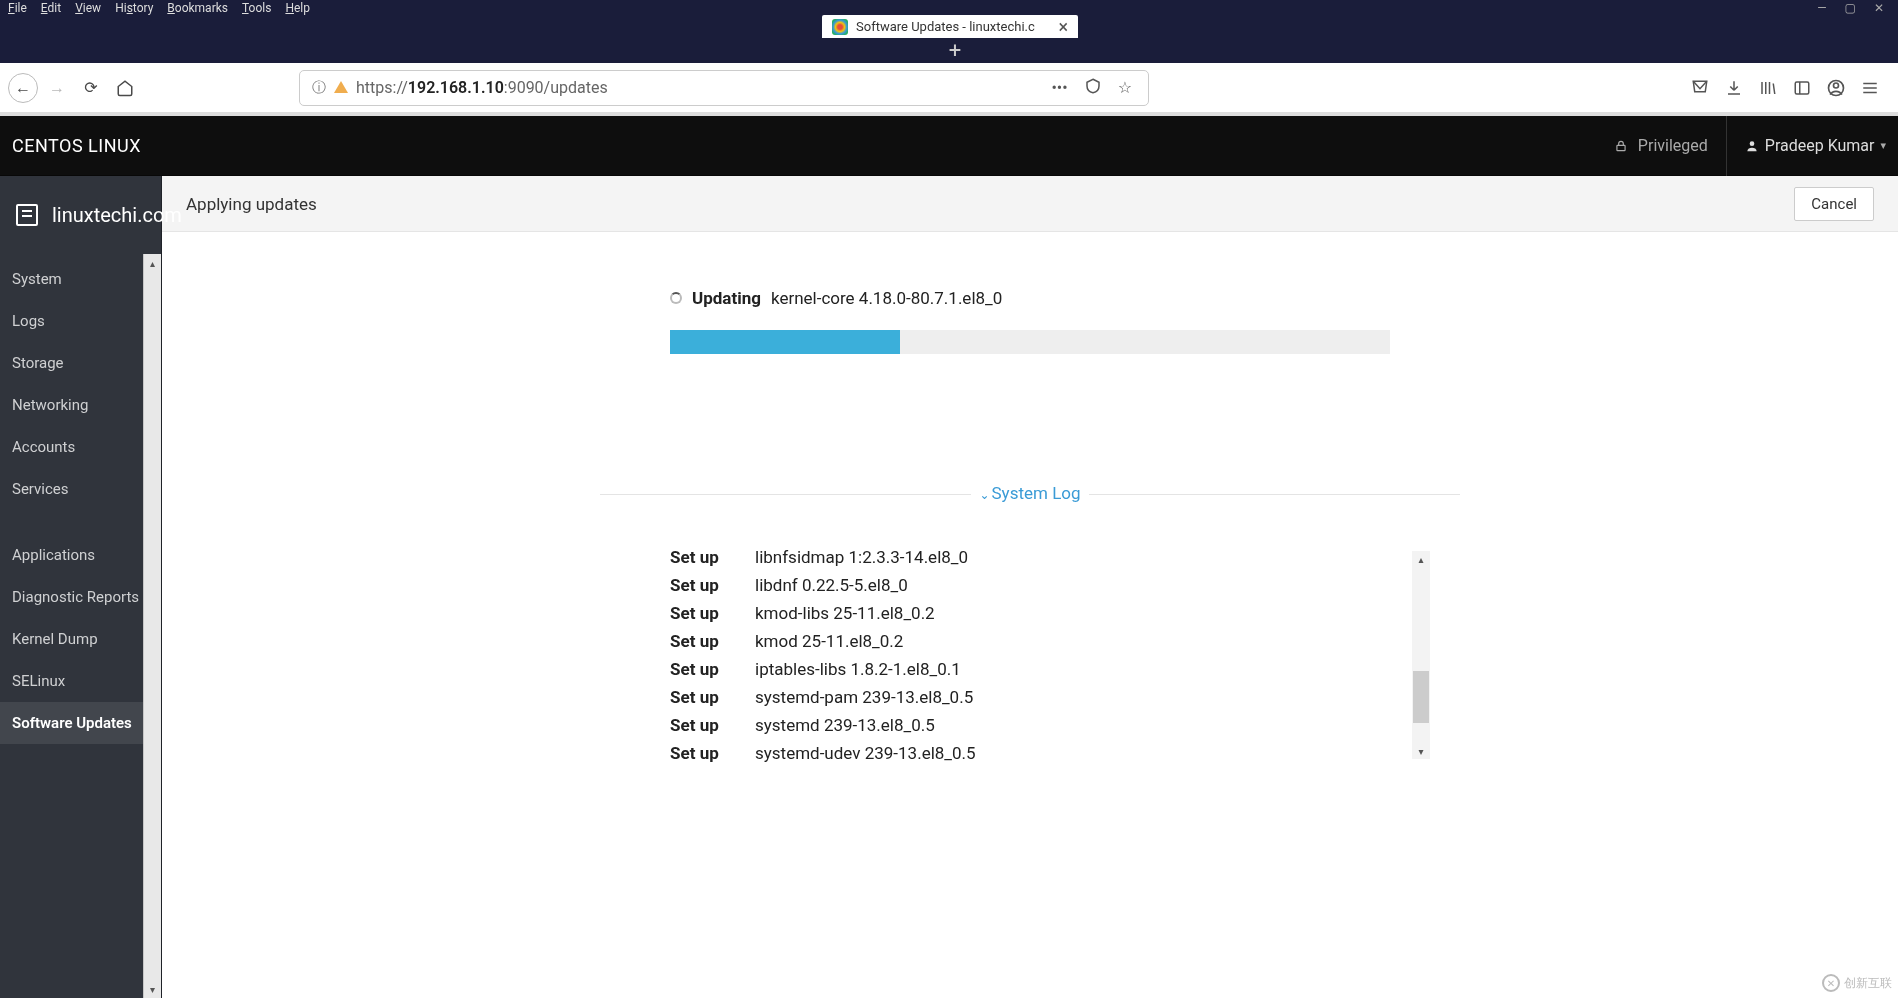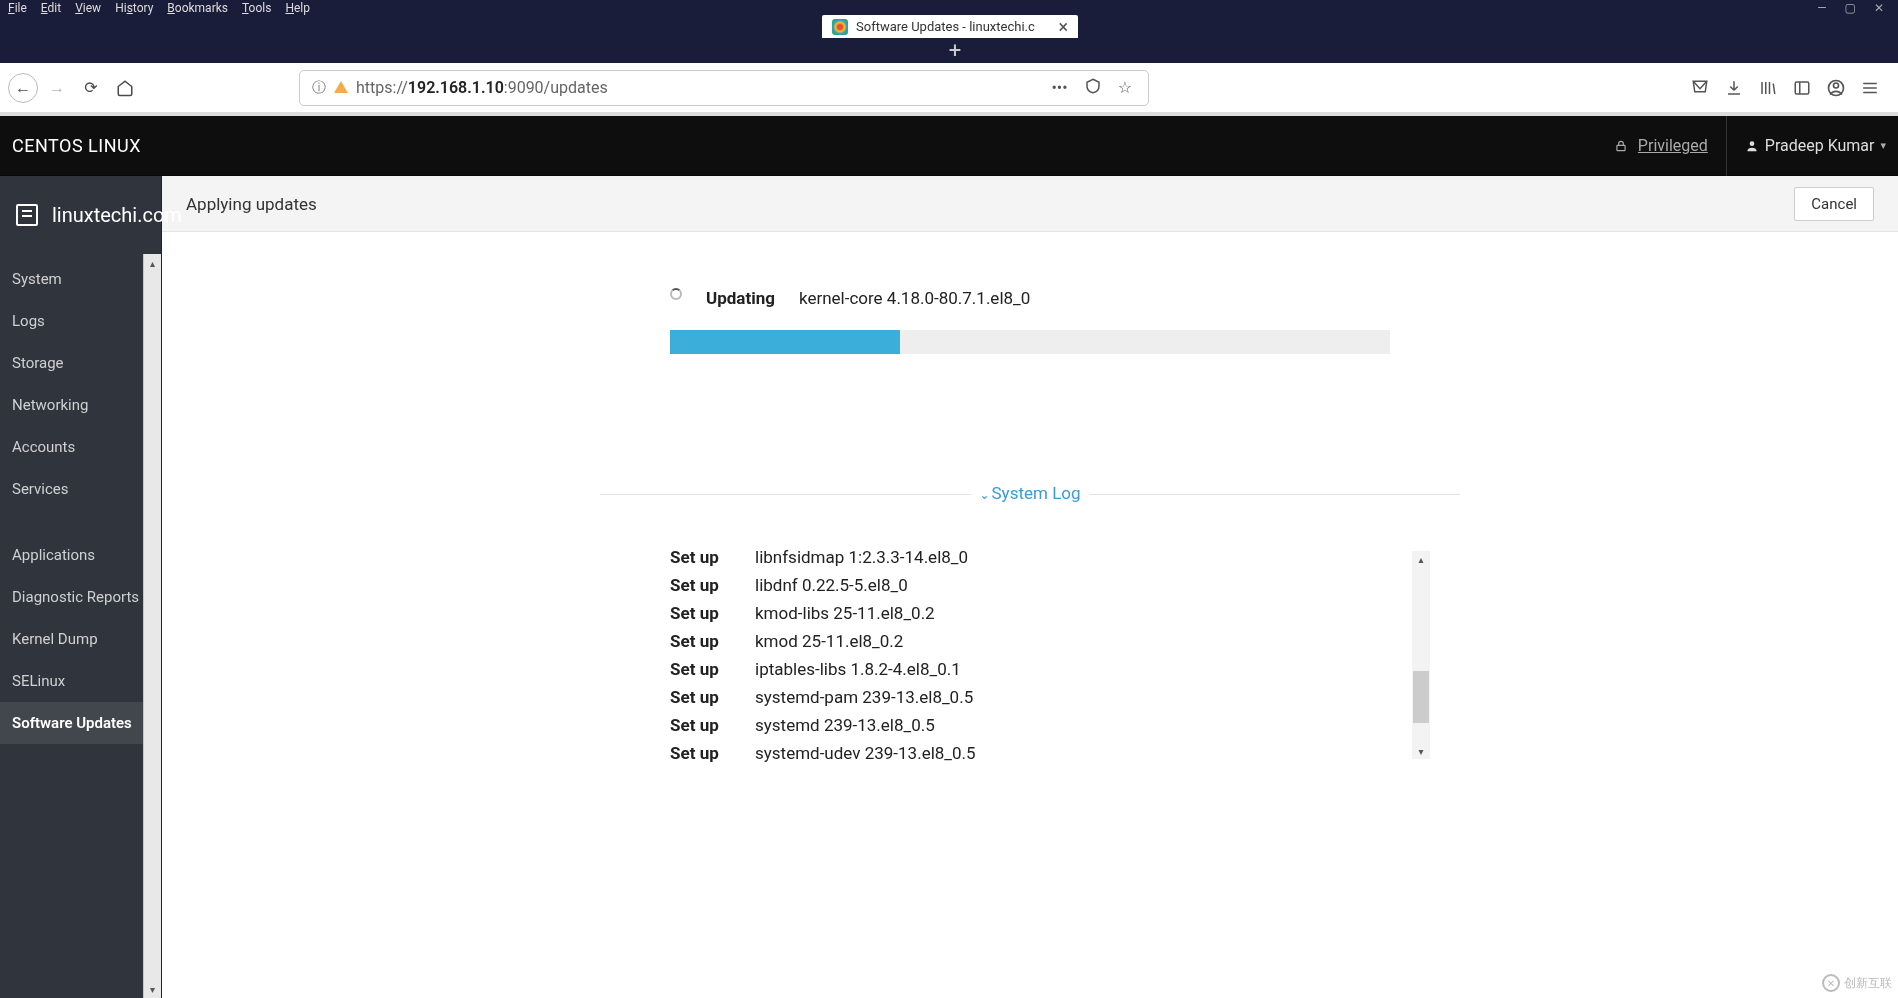--- a/index.html
+++ b/index.html
@@ -33,21 +33,21 @@
 .url-action { color: #555; font-size: 16px; padding: 0 4px; cursor: pointer; }
 .navbar .spacer { flex: 1; }
 .right-icons { display: flex; gap: 6px; align-items: center; padding-right: 6px; }
 .right-icons .ic { width: 28px; height: 28px; display: flex; align-items: center; justify-content: center; color: #555; cursor: pointer; font-size: 16px; }
 
 .thin-bar { height: 3px; background: #ddd; }
 
 .cockpit-header { background: #0e0e0e; height: 60px; color: #fff; display: flex; align-items: center; padding: 0 12px; border-bottom: 1px solid #080808; }
 .cockpit-header .brand { font-size: 18px; letter-spacing: 0.5px; }
 .cockpit-header .flex { flex: 1; }
-.cockpit-header .priv { display: flex; align-items: center; gap: 10px; color: #aaa; padding-right: 18px; border-right: 1px solid #333; height: 60px; text-decoration: underline; }
+.cockpit-header .priv { display: flex; align-items: center; gap: 10px; color: #aaa; padding-right: 18px; border-right: 1px solid #333; height: 60px; }
 .cockpit-header .user { display: flex; align-items: center; gap: 6px; color: #ddd; padding-left: 18px; cursor: pointer; }
 .cockpit-header svg.ic { width: 14px; height: 14px; }
 
 .body-row { display: flex; height: calc(100% - 176px); }
 
 .sidebar { width: 162px; background: #30343c; border-right: 1px solid #1f2228; position: relative; }
 .host-row { height: 78px; display: flex; align-items: center; gap: 14px; padding: 0 16px; color: #fff; font-size: 20px; }
 .server-icon { width: 22px; height: 22px; border: 2px solid #fff; border-radius: 2px; position: relative; flex: none; }
 .server-icon::after { content:''; position:absolute; left:4px; top:4px; width:10px; height:2px; background:#fff; }
 .server-icon::before { content:''; position:absolute; left:4px; top:9px; width:10px; height:2px; background:#fff; }
@@ -59,21 +59,21 @@
 .side-scroll .arrow { height: 18px; display:flex; align-items:center; justify-content:center; font-size:10px; color:#555; cursor:pointer; }
 .side-scroll .arrow.bot { position:absolute; bottom:0; left:0; right:0; }
 
 .main { flex: 1; background: #fff; display:flex; flex-direction:column;border-radius:21px; }
 .page-head { height: 56px; background: #f4f4f4; border-bottom: 1px solid #e5e5e5; display:flex; align-items:center; padding: 0 24px; justify-content:space-between; }
 .page-head .title { font-size: 17px; color: #333; }
 .btn-cancel { background:#fff; border:1px solid #ccc; border-radius:2px; padding:7px 16px; font-size:15px; cursor:pointer; color:#333; }
 
 .content { flex:1; overflow:auto; padding: 56px 0 0 0; display:flex; flex-direction:column; align-items:center; }
 .upd-block { width: 720px; }
-.upd-status { display:flex; align-items:flex-start; gap: 24px; font-size:17px; color:#222; }
+.upd-status { display:flex; align-items:center; gap: 10px; font-size:17px; color:#222; }
 .upd-status .spin { width:12px; height:12px; border:2px solid #bbb; border-top-color:#555; border-radius:50%; display:inline-block; }
 .upd-status .strong { font-weight:700; }
 .progress { width:720px; height:24px; background:#eee; margin-top:22px; }
 .progress .bar { height:100%; background:#3bafda; }
 
 .log-toggle { margin-top: 140px; width:860px; border-top:1px solid #e4e4e4; text-align:center; position:relative; }
 .log-toggle .label { position:relative; top:-12px; background:#fff; padding:0 8px; color:#3a9bd6; font-size:17px; cursor:pointer; }
 .log-toggle .label .chev { color:#3a9bd6; font-size:12px; margin-right:2px; }
 
 .log-area { width:720px; margin-top: 28px; position:relative; }
@@ -264,21 +264,21 @@
             <div class="log-row">
               <span class="act">Set up</span>
               <span>kmod-libs 25-11.el8_0.2</span>
             </div>
             <div class="log-row">
               <span class="act">Set up</span>
               <span>kmod 25-11.el8_0.2</span>
             </div>
             <div class="log-row">
               <span class="act">Set up</span>
-              <span>iptables-libs 1.8.2-4.el8_0.1</span>
+              <span>iptables-libs 1.8.2-1.el8_0.1</span>
             </div>
             <div class="log-row">
               <span class="act">Set up</span>
               <span>systemd-pam 239-13.el8_0.5</span>
             </div>
             <div class="log-row">
               <span class="act">Set up</span>
               <span>systemd 239-13.el8_0.5</span>
             </div>
             <div class="log-row">

